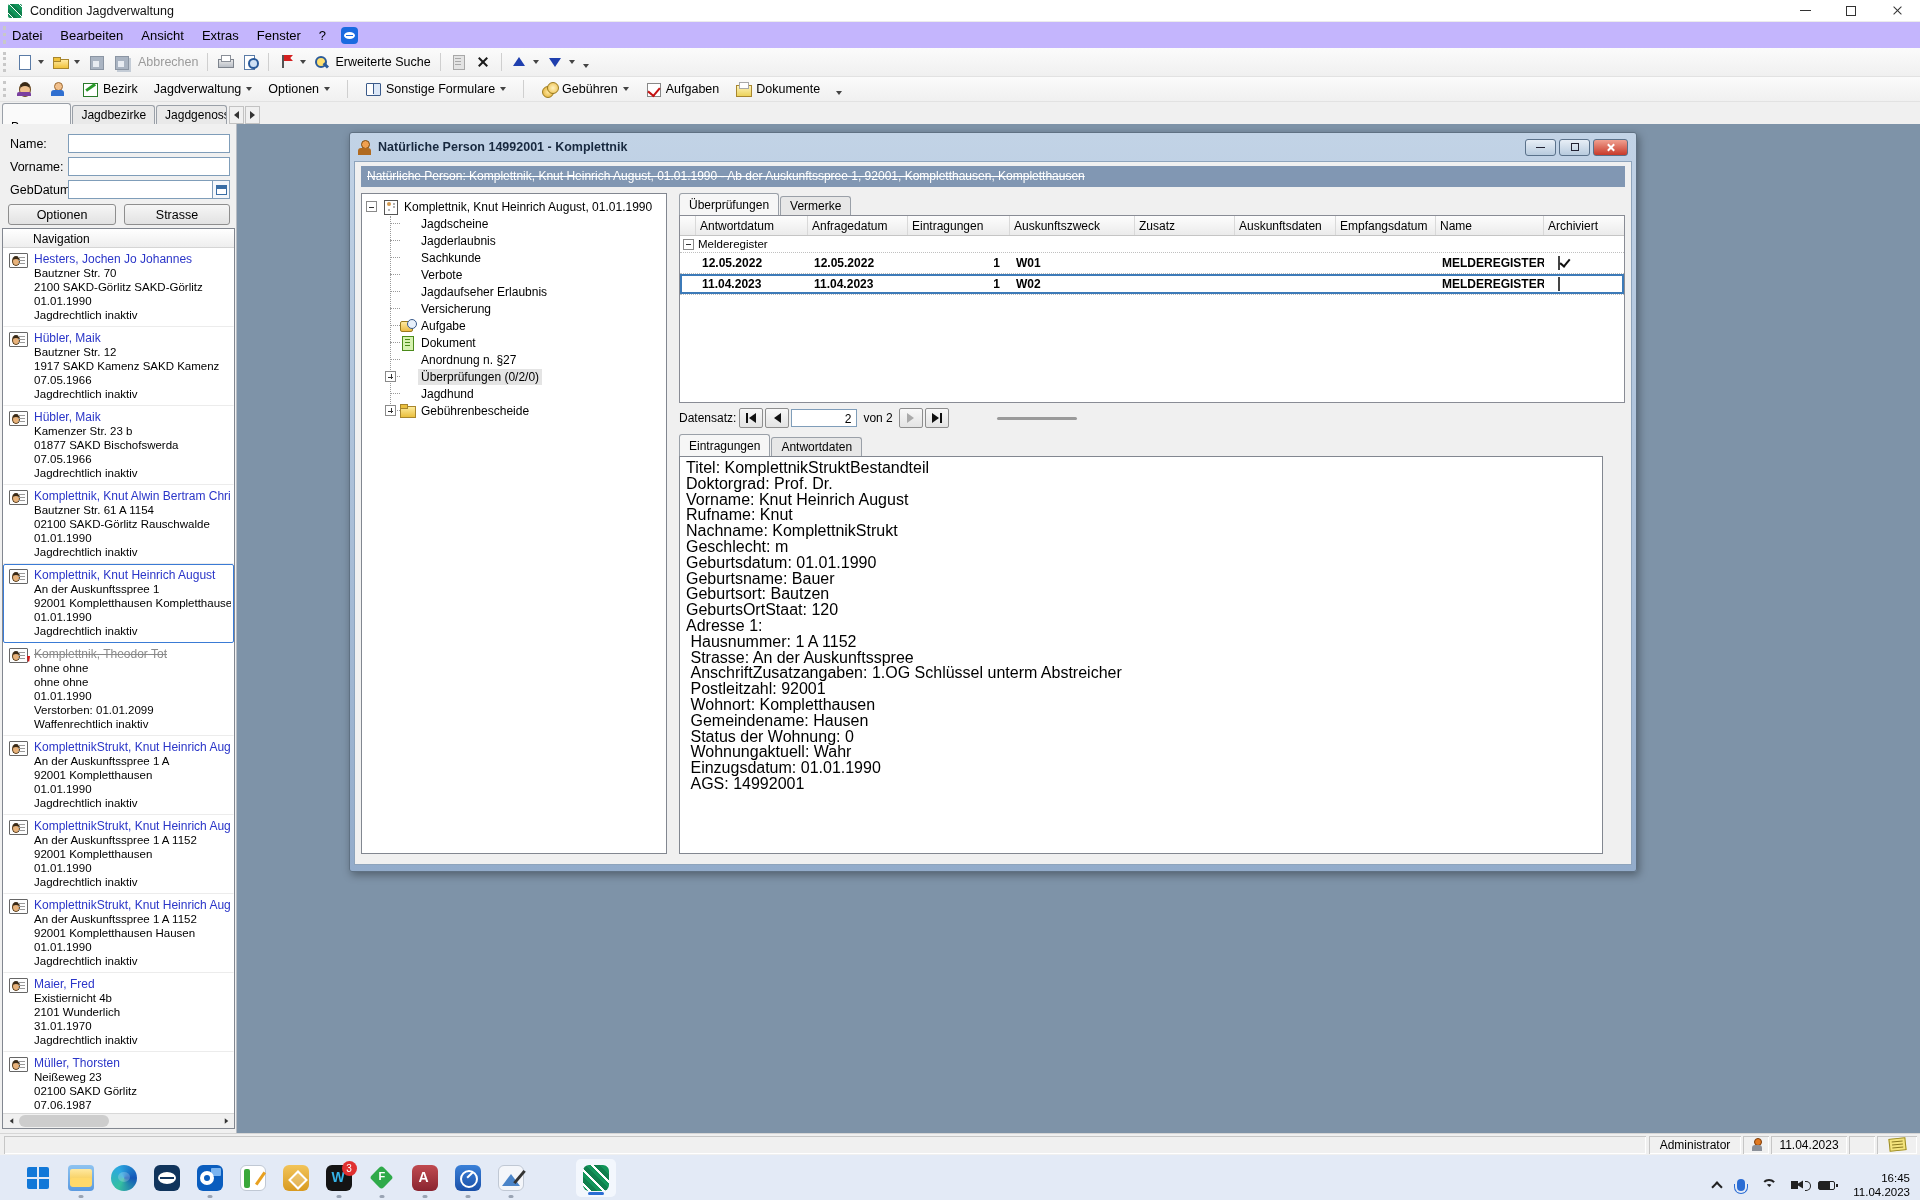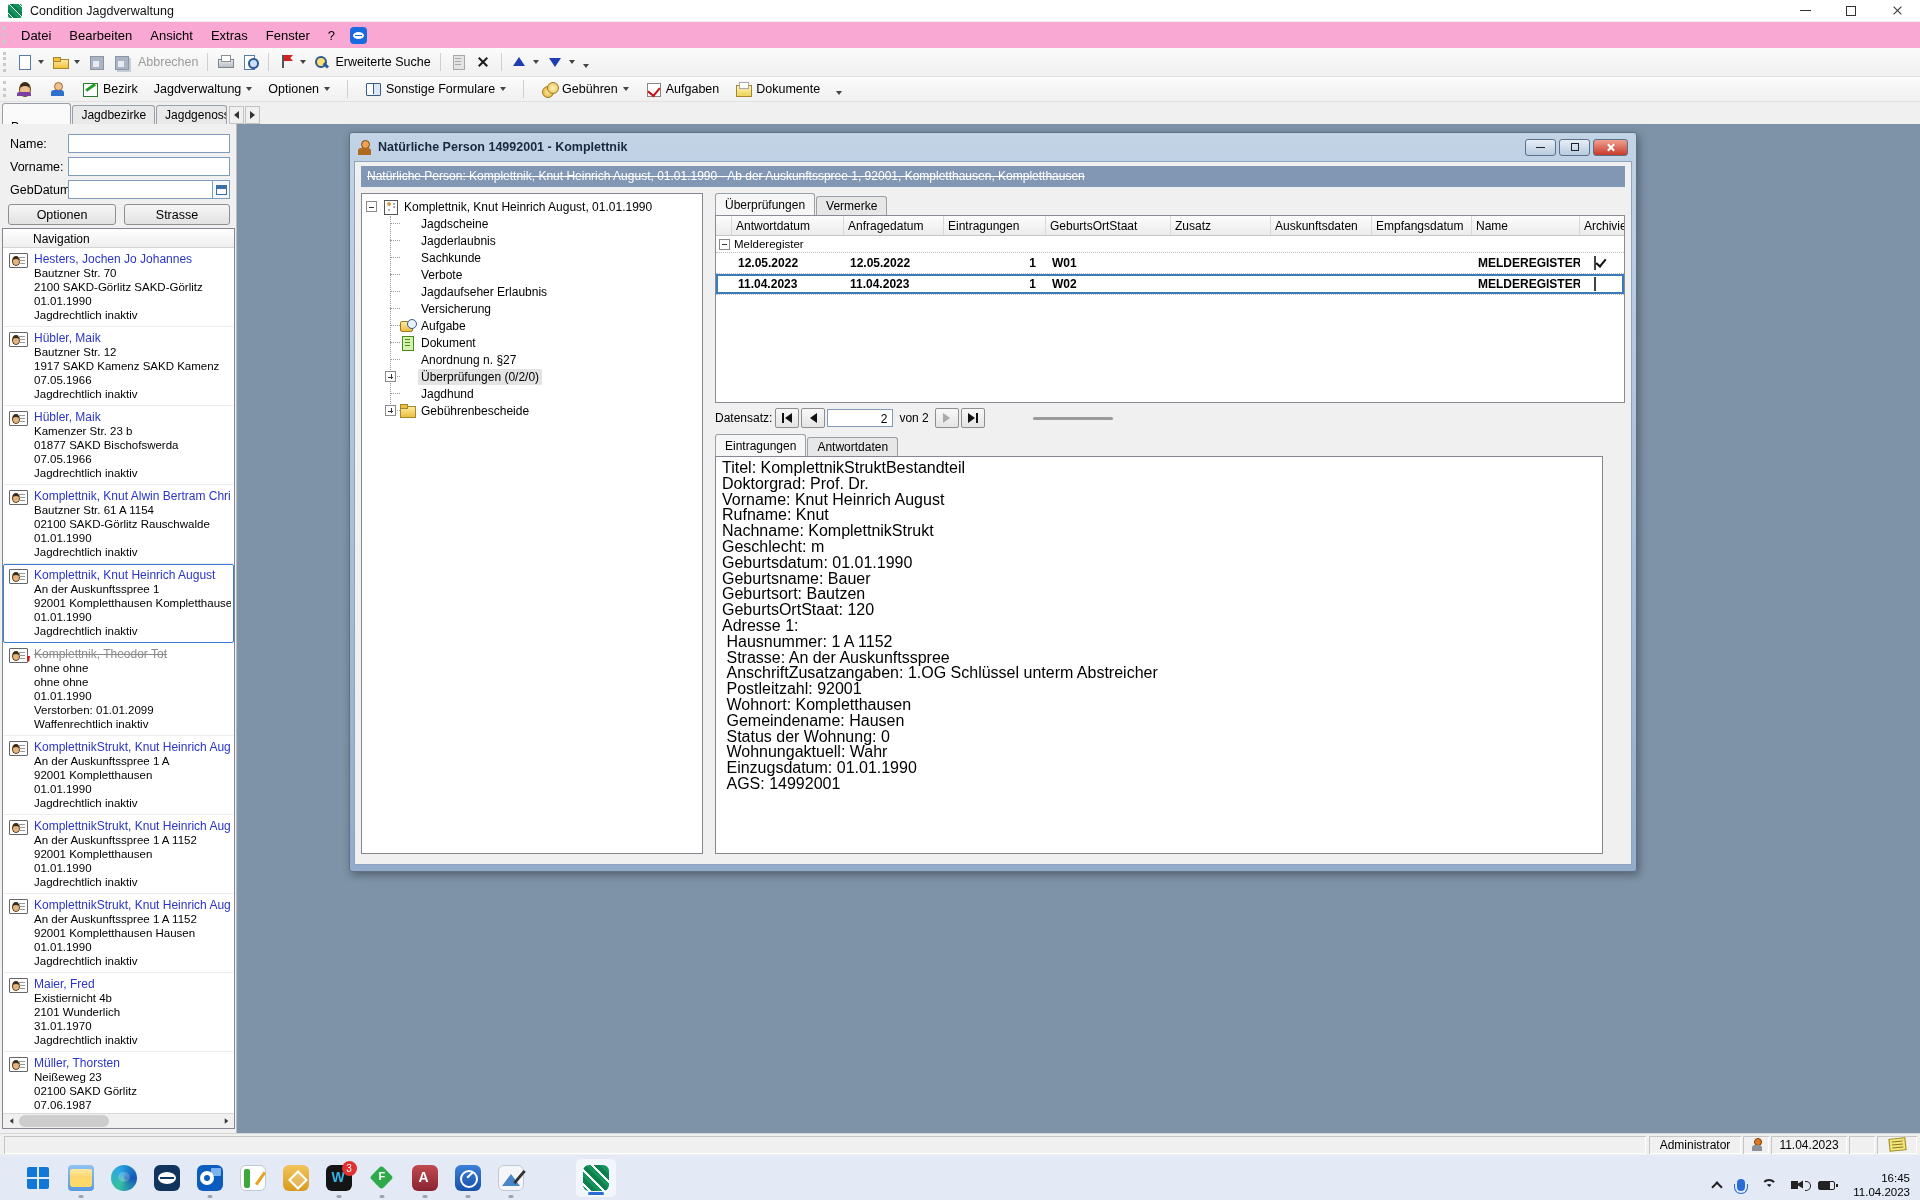--- a/index.html
+++ b/index.html
@@ -14,21 +14,21 @@
   .titlebar .t-text { font-size:12.5px; color:#111; }
   .win-controls { margin-left:auto; display:flex; height:100%; }
   .win-btn { width:46px; height:100%; display:flex; align-items:center; justify-content:center; }
   .glyph-min { width:11px; height:1px; background:#333; }
   .glyph-max { width:10px; height:10px; border:1px solid #333; }
   .glyph-x { position:relative; width:11px; height:11px; }
   .glyph-x::before,.glyph-x::after { content:""; position:absolute; left:5px; top:0; width:1px; height:11px; background:#333; }
   .glyph-x::before { transform:rotate(45deg); } .glyph-x::after { transform:rotate(-45deg); }
 
   
-  .menubar { height:26px; background:#f9a8d4; display:flex; align-items:center; position:relative; padding-left:12px; }
+  .menubar { height:26px; background:#c4b5fd; display:flex; align-items:center; position:relative; padding-left:3px; }
   .grip { position:absolute; left:3px; top:4px; bottom:4px; width:3px; border-left:3px dotted #c8c8c8; }
   .menu-item { font-size:13px; padding:3px 9px; background:none; border:none; font-family:inherit; }
   .tv-ico { width:17px; height:17px; margin-left:6px; border-radius:4px; background:#1a6ae0; position:relative; }
   .tv-ico::before { content:""; position:absolute; left:3px; top:5px; width:11px; height:7px; border-radius:50%; background:#fff; }
   .tv-ico::after { content:""; position:absolute; left:5px; top:8px; width:7px; height:1.5px; background:#1a6ae0; }
 
   
   .toolbar { position:relative; display:flex; align-items:center; background:linear-gradient(#fbfbfb,#f0f0f0); border-bottom:1px solid #e2e2e2; padding-left:12px; }
   .tb1 { height:29px; } .tb2 { height:25px; }
   .tbtn { display:flex; align-items:center; gap:4px; padding:2px 4px; background:none; border:none; font-family:inherit; font-size:12.5px; }
@@ -122,21 +122,21 @@
   .cw-b { width:31px; height:17px; border:1px solid #5a718a; border-radius:3px; background:linear-gradient(#e7eef6,#b8cbde); display:flex; align-items:center; justify-content:center; }
   .cw-b.close { width:35px; background:linear-gradient(#f0a090,#c83a2a); }
   .cw-b .glyph-min { width:9px; background:#223; }
   .cw-b .glyph-max { width:8px; height:8px; border-color:#223; }
   .cw-b .glyph-x { width:9px; height:9px; } .cw-b .glyph-x::before,.cw-b .glyph-x::after { left:4px; height:9px; background:#fff; width:2px; }
   .cw-client { margin:0 4px 4px; height:704px; background:#f0f0f0; border:1px solid #8ea4bc; padding:4px 6px 0; display:flex; flex-direction:column; }
   .cw-header { height:21px; background:#8197b3; color:#fff; font-size:12px; line-height:21px; padding-left:6px; text-decoration:line-through; white-space:nowrap; overflow:hidden; }
   .cw-content { display:flex; gap:12px; margin-top:6px; flex:1; padding-bottom:10px; }
 
   
-  .treepanel { width:342px; flex:none; border:1px solid #828790; background:#fff; position:relative; padding-top:4px; font-size:12px; overflow:hidden; }
+  .treepanel { width:306px; flex:none; border:1px solid #828790; background:#fff; position:relative; padding-top:4px; font-size:12px; overflow:hidden; }
   .tree-vline { position:absolute; left:28px; top:22px; border-left:1px dotted #9a9a9a; }
   .trow { position:relative; height:17px; display:flex; align-items:center; white-space:nowrap; }
   .trow.child { padding-left:38px; }
   .trow.child::before { content:""; position:absolute; left:28px; top:8px; width:10px; border-top:1px dotted #9a9a9a; }
   .trow.root { padding-left:4px; }
   .ebox { width:11px; height:11px; border:1px solid #8a8a8a; background:#fff; position:relative; flex:none; }
   .ebox::before { content:""; position:absolute; left:2px; top:4.5px; width:5px; height:1px; background:#333; }
   .ebox.plus::after { content:""; position:absolute; left:4.5px; top:2px; width:1px; height:5px; background:#333; }
   .trow.child .ebox { position:absolute; left:23px; top:3px; }
   .tspace { width:18px; flex:none; } .tspace.root-sp { width:6px; }
@@ -607,21 +607,21 @@
               <div class="ptabs" id="ptabs-host">
                   <span class="ptab active">Überprüfungen</span>
                   <span class="ptab">Vermerke</span>
                 </div>
               <div class="tablebox">
                 <div class="thead" id="thead-host">
                     <span class="th spacer"></span>
                     <span class="th" style="width: 112px;">Antwortdatum</span>
                     <span class="th" style="width: 100px;">Anfragedatum</span>
                     <span class="th" style="width: 102px;">Eintragungen</span>
-                    <span class="th" style="width: 125px;">GeburtsOrtStaat</span>
+                    <span class="th" style="width: 125px;">Auskunftszweck</span>
                     <span class="th" style="width: 100px;">Zusatz</span>
                     <span class="th" style="width: 101px;">Auskunftsdaten</span>
                     <span class="th" style="width: 100px;">Empfangsdatum</span>
                     <span class="th" style="width: 108px;">Name</span>
                     <span class="th" style="width: 77px; border-right: none;">Archiviert</span>
                   </div>
                 <div class="grouprow">
                   <span class="gbox"></span>
                   <span>Melderegister</span>
                 </div>

